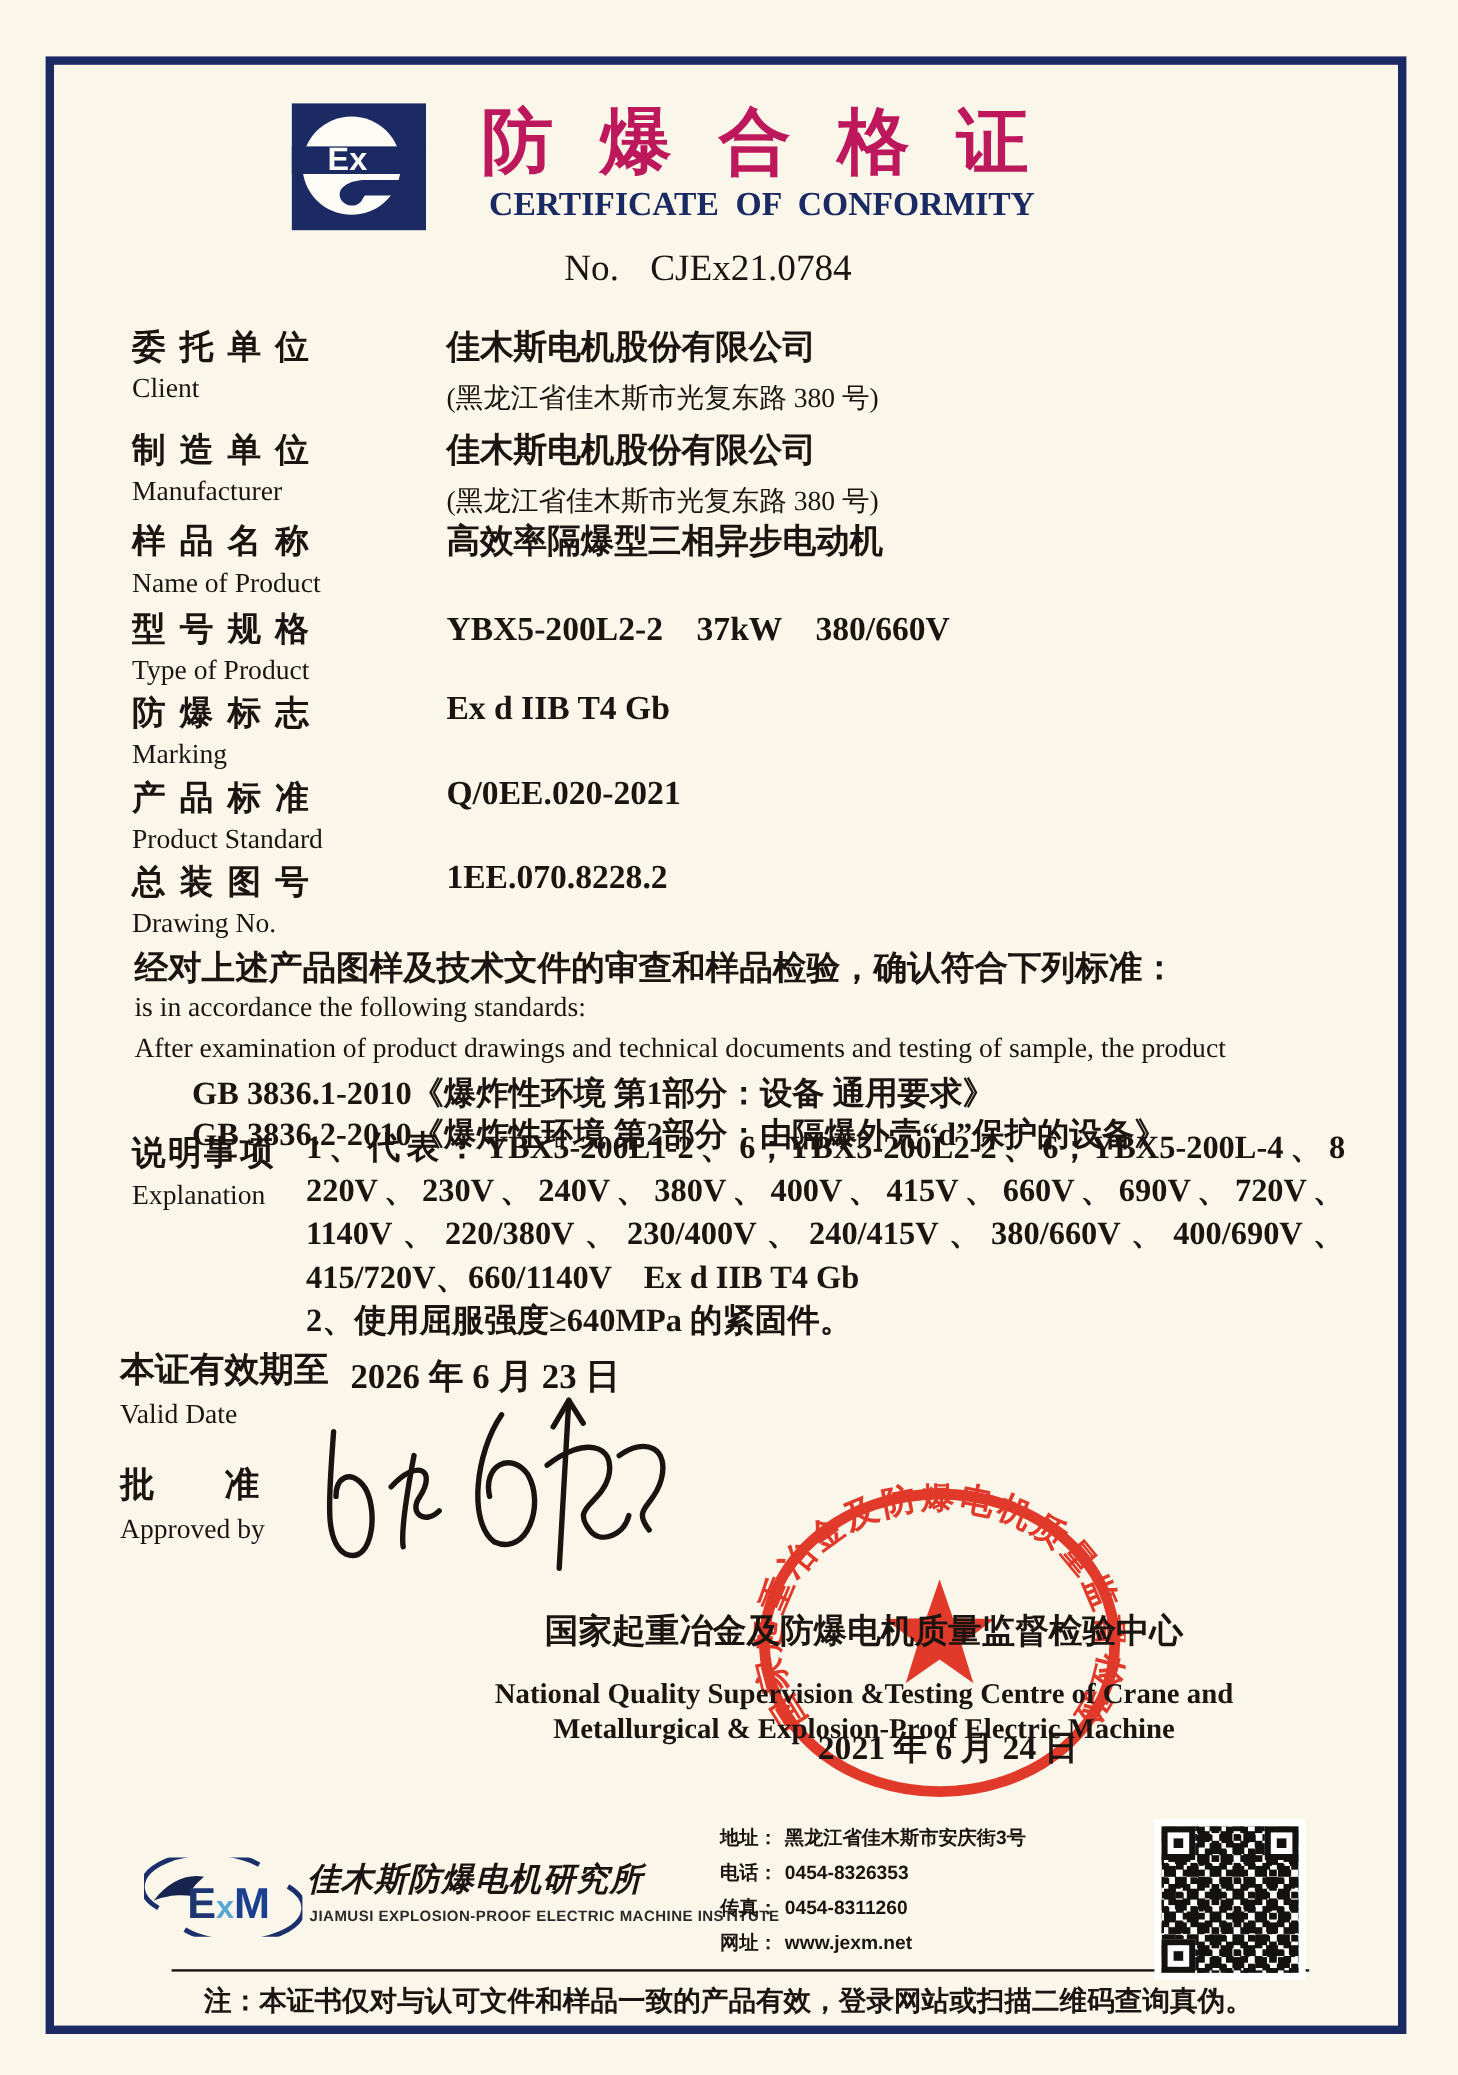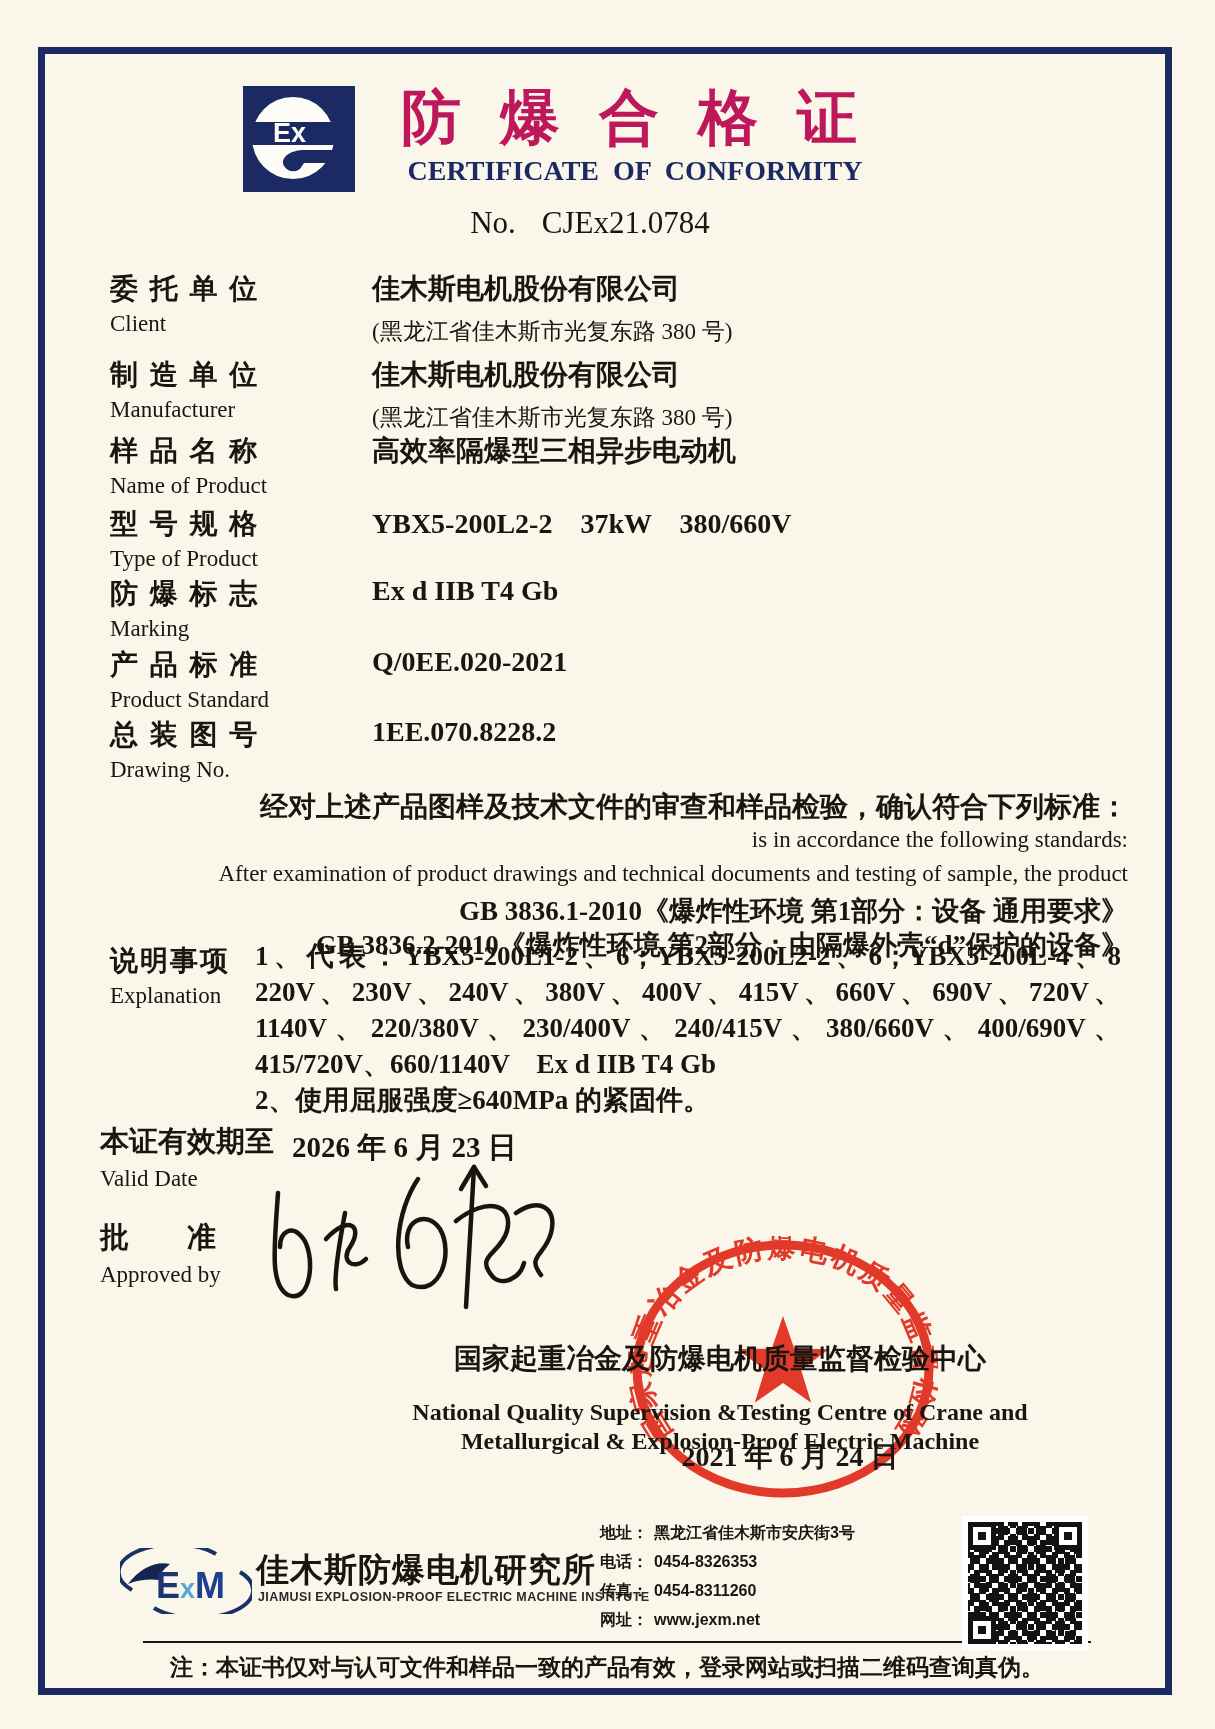--- a/index.html
+++ b/index.html
@@ -22,21 +22,21 @@
   .no-val { margin-left:26px; }
 
   .field { position:absolute; left:110px; width:1010px; }
   .f-cn { font-family:"Liberation Sans", sans-serif; font-weight:bold; font-size:28px;
           letter-spacing:2px; white-space:nowrap; }
   .f-en { font-size:23px; margin-top:3px; }
   .f-value { position:absolute; left:262px; top:0; width:740px; }
   .f-v1 { font-size:28px; font-weight:600; white-space:nowrap; }
   .f-v2 { font-size:23px; margin-top:8px; }
 
-  .statement { position:absolute; left:100px; top:788px; width:1028px;text-align:right; }
+  .statement { position:absolute; left:112px; top:788px; width:1028px; }
   .st-cn { font-family:"Liberation Sans", sans-serif; font-weight:bold; font-size:28px;
            white-space:nowrap; }
   .st-en { font-size:23px; line-height:28px; }
   .st-en.first { margin-top:6px; }
   .st-std { font-size:27px; font-weight:600; margin-left:48px; line-height:34px;
             white-space:nowrap; }
   .st-std.first { margin-top:6px; }
 
   .expl-label { position:absolute; left:110px; top:942px; }
   .expl-text  { position:absolute; left:255px; top:938px; width:866px;
@@ -56,21 +56,21 @@
                     font-size:28px; letter-spacing:3px; fill:#df2b1a; }
   .authority { position:absolute; left:398px; top:1340px; width:644px; text-align:center; z-index:2; }
   .auth-cn { font-family:"Liberation Sans", sans-serif; font-weight:bold; font-size:28px;
              white-space:nowrap; }
   .auth-en { font-size:24px; font-weight:bold; line-height:29px; margin-top:20px; }
   .auth-date { position:absolute; left:490px; top:1438px; width:600px; text-align:center;
                font-size:28px; font-weight:600; z-index:2; }
 
   .jexm-logo { position:absolute; left:120px; top:1548px; width:132px; height:66px; }
   .inst-cn { position:absolute; left:256px; top:1548px; font-family:"Liberation Sans", sans-serif;
-             font-weight:bold; font-size:33px; letter-spacing:1px; white-space:nowrap; }
+             font-weight:bold; font-size:27px; letter-spacing:1px; white-space:nowrap;font-style:italic; }
   .inst-en { position:absolute; left:258px; top:1590px; font-family:"Liberation Sans", sans-serif;
              font-weight:bold; font-size:12.5px; letter-spacing:.4px; color:#2a2a2a; white-space:nowrap; }
   .contact { position:absolute; left:600px; top:1518px; font-family:"Liberation Sans", sans-serif; }
   .contact-row { font-size:16px; line-height:29px; white-space:nowrap; }
   .c-label { font-weight:bold; }
   .c-value { font-weight:600; margin-left:6px; }
 
   .footer-rule { position:absolute; left:143px; top:1641px; width:948px; height:2px;
                  background:#1a1511; }
   .qr { position:absolute; left:962px; top:1516px; width:126px; height:134px;

